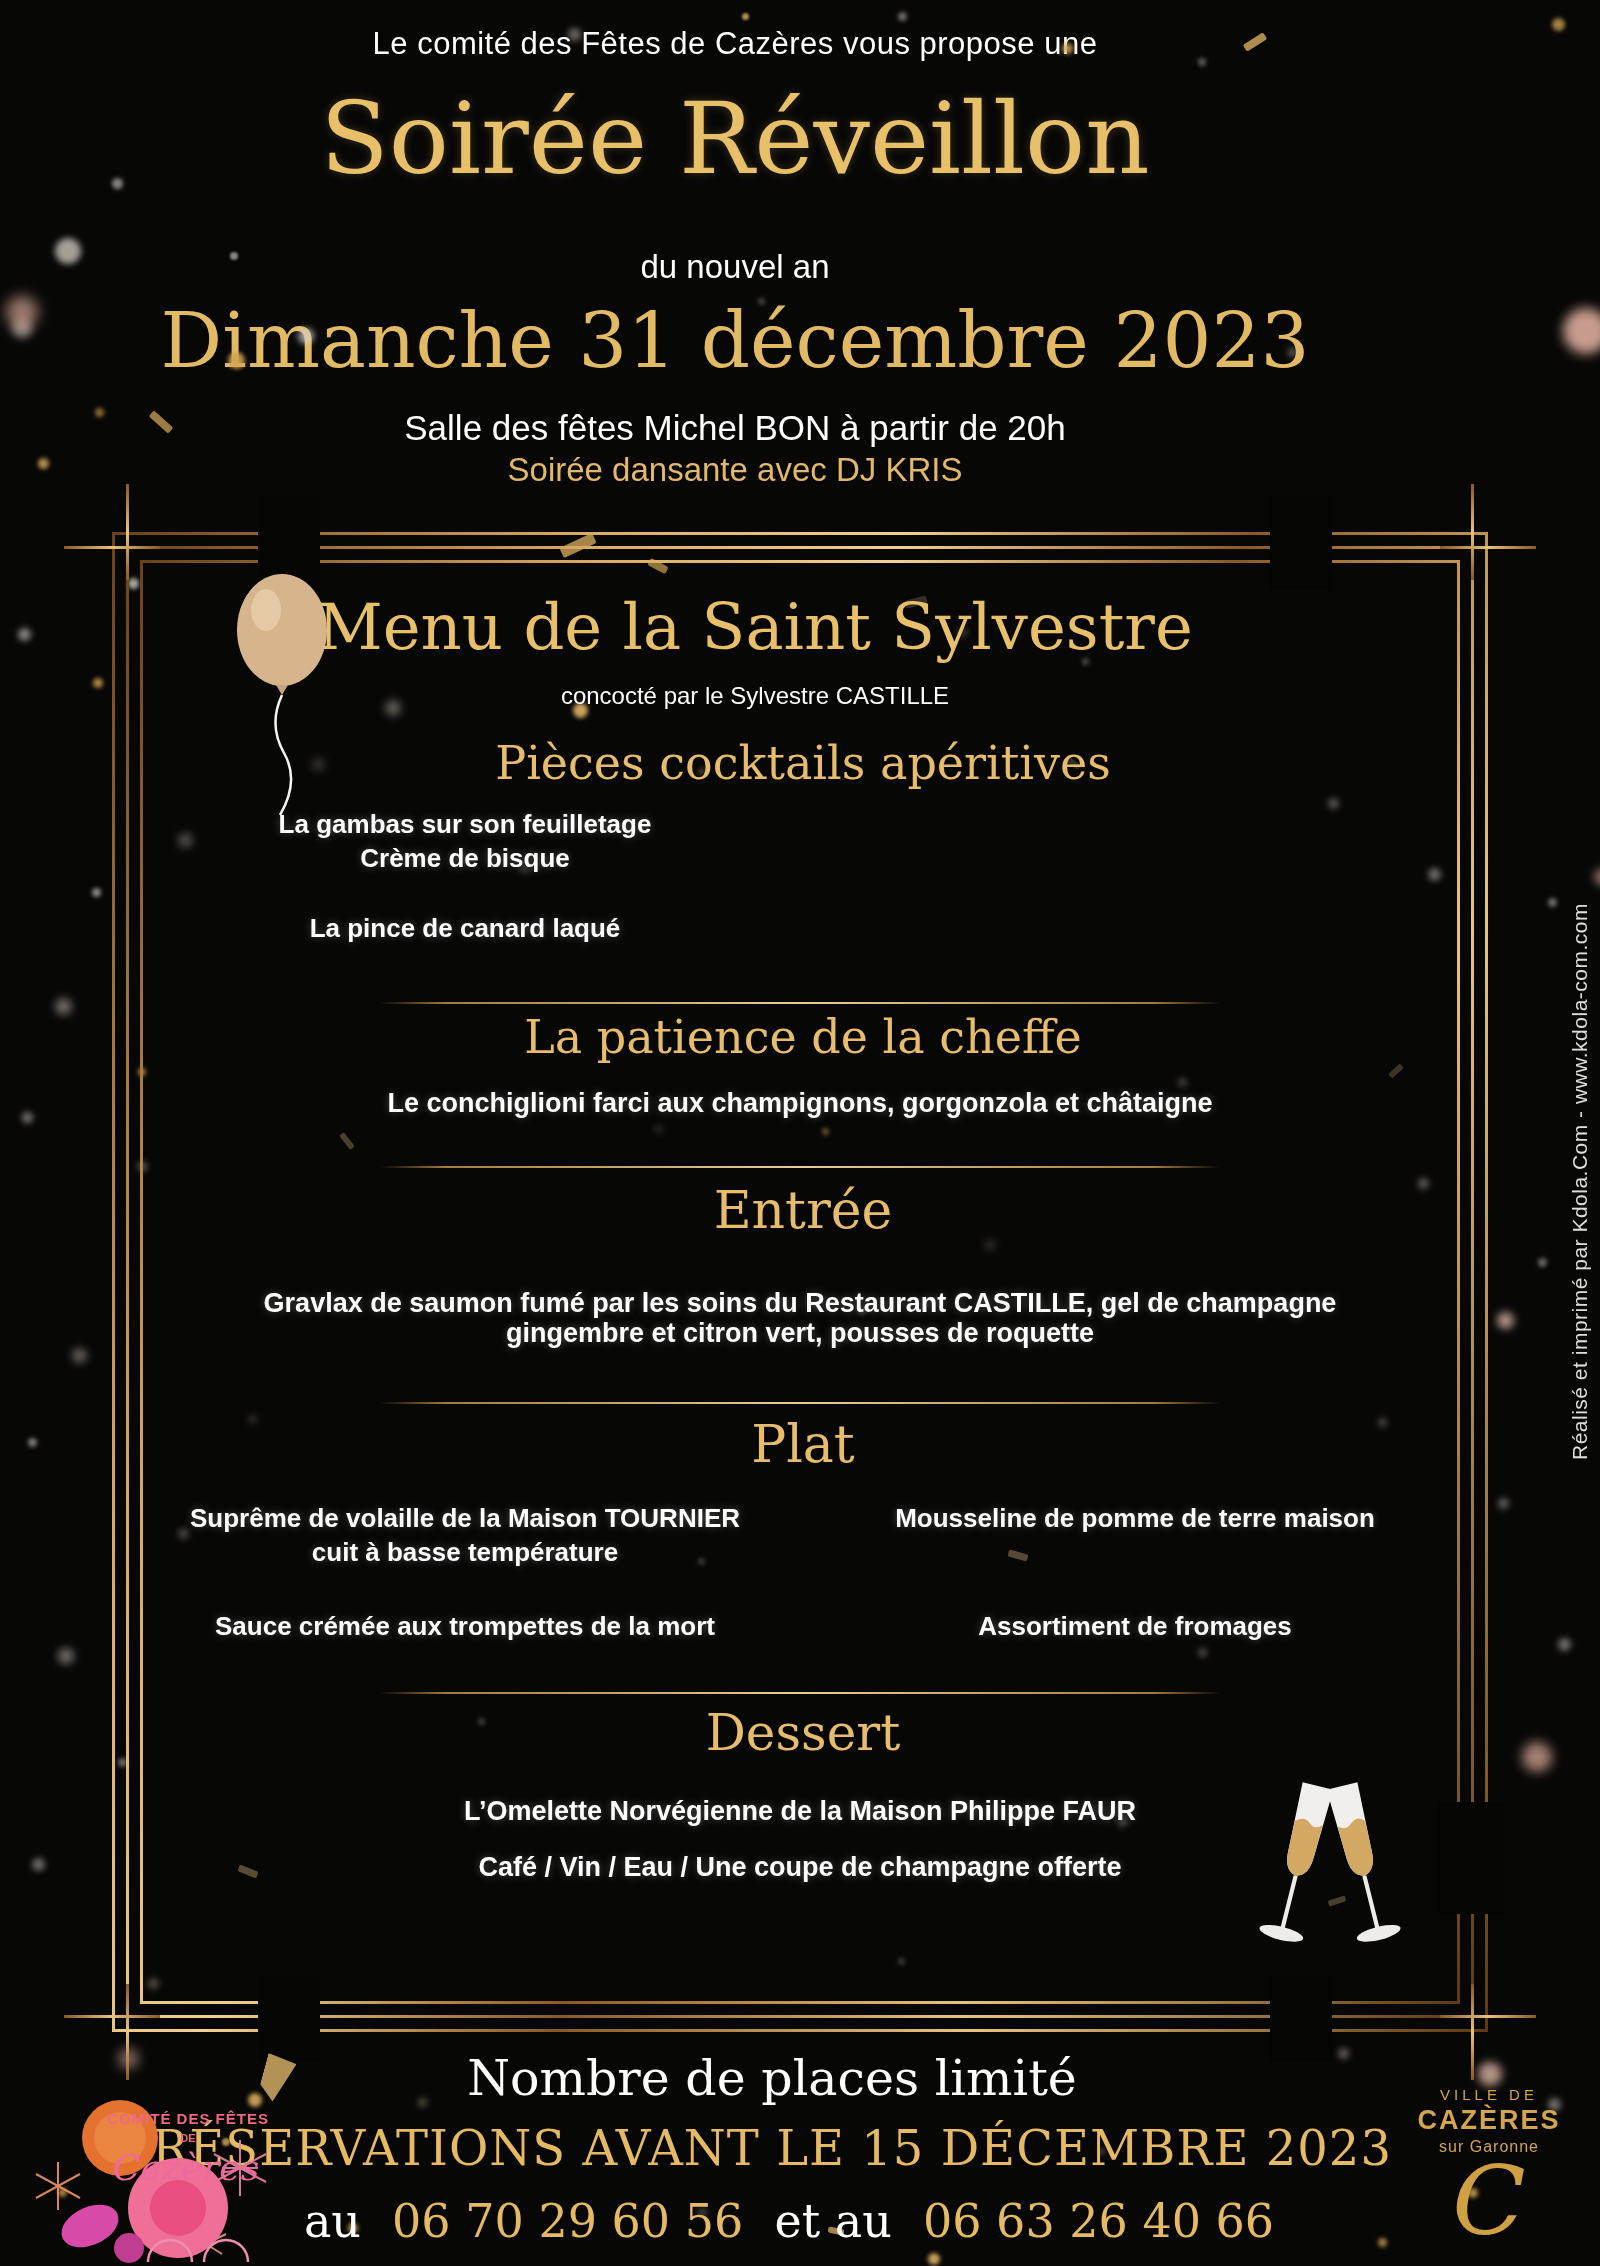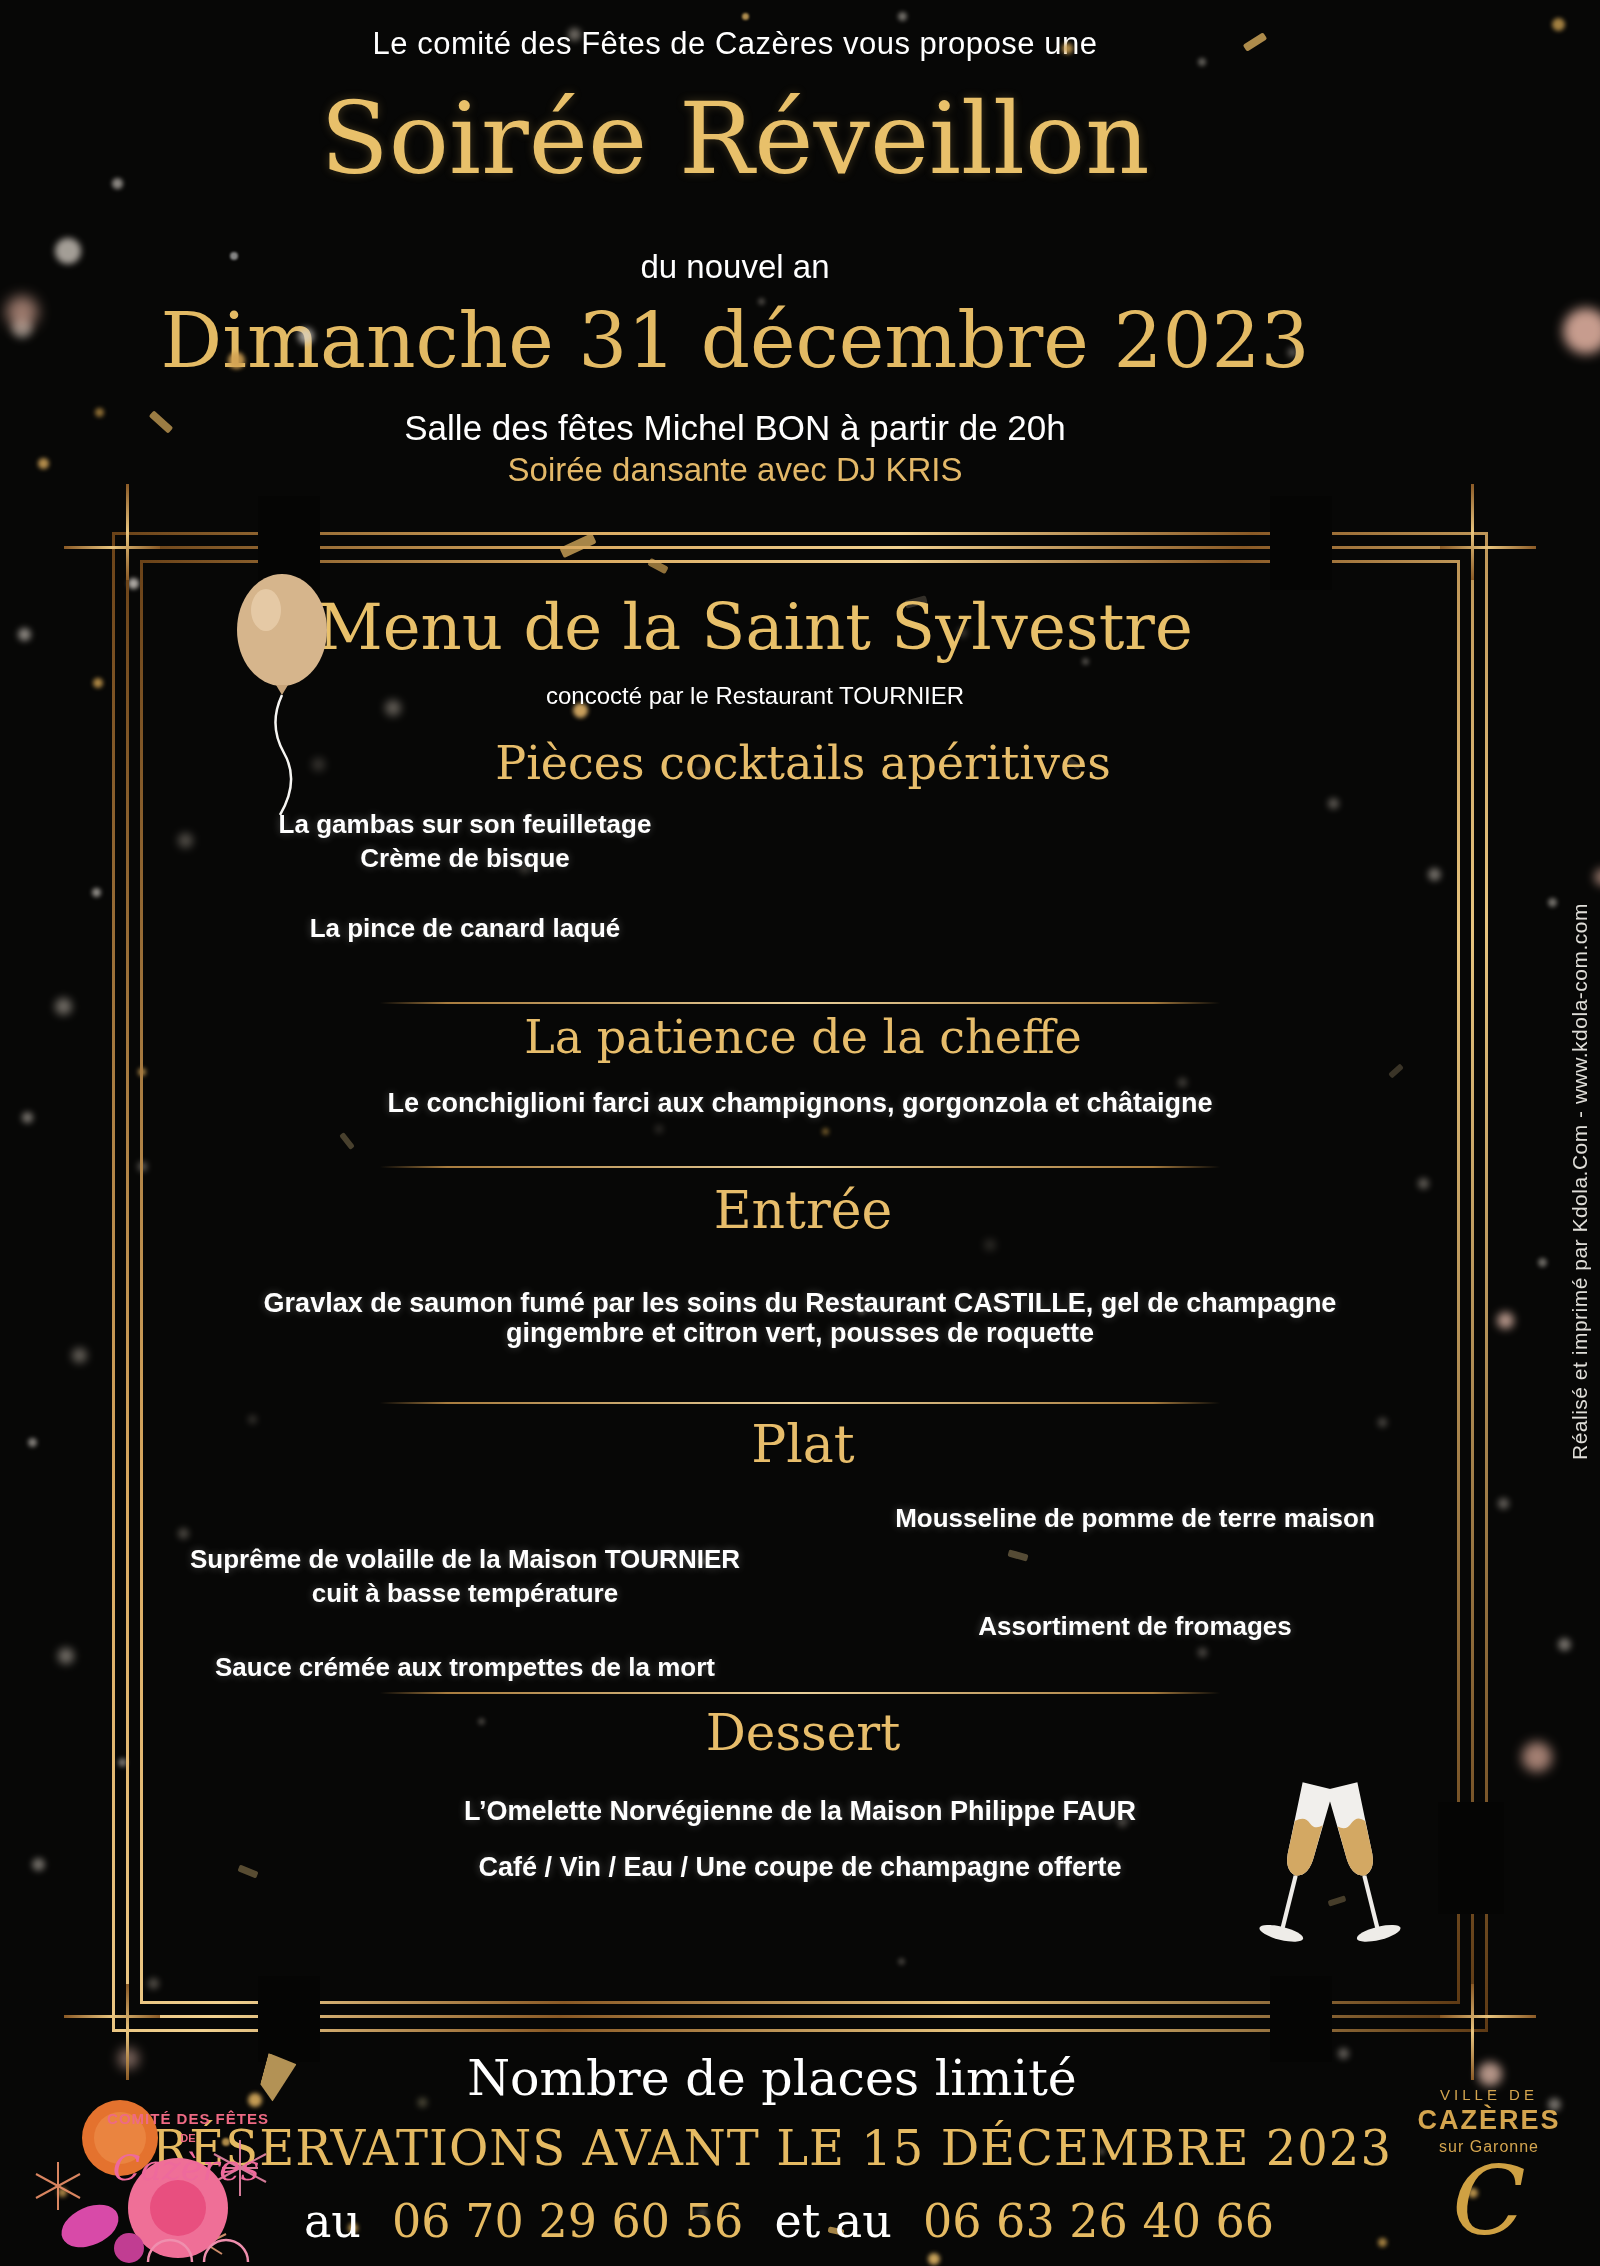--- a/index.html
+++ b/index.html
@@ -200,21 +200,21 @@
   <div class="abs" style="left:232px;top:568px;z-index:6;">
     <svg width="110" height="250" viewBox="0 0 110 250">
       <ellipse cx="50" cy="62" rx="45" ry="56" fill="#d6b58c"></ellipse>
       <ellipse cx="34" cy="42" rx="15" ry="21" fill="#e7cda9" opacity="0.85"></ellipse>
       <polygon points="44,117 56,117 50,127" fill="#c6a379"></polygon>
       <path d="M50,127 q-14,30 2,58 q16,28 -4,62" stroke="#f6f5f2" stroke-width="2.5" fill="none"></path>
     </svg>
   </div>
 
   <div id="menu-title" class="abs ctr serif z4">Menu de la Saint Sylvestre</div>
-  <div id="menu-sub" class="abs ctr white sans z4">concocté par le Restaurant TOURNIER</div>
+  <div id="menu-sub" class="abs ctr white sans z4">concocté par le Sylvestre CASTILLE</div>
 
   <div id="h-aperitifs" class="abs ctr serif sec-h z4">Pièces cocktails apéritives</div>
   <div class="cols" style="top:808px;">
     <div class="col">
       <div class="item">
         <div class="iline">La gambas sur son feuilletage</div>
         <div class="iline">Crème de bisque</div>
       </div>
       <div class="item">
         <div class="iline">La pince de canard laqué</div>
@@ -228,21 +228,21 @@
 
   <div class="divider" style="top:1166px;"></div>
   <div id="h-entree" class="abs ctr serif sec-h z4">Entrée</div>
   <div class="abs ctr bigline" style="top:1272px;margin-top:16px;">Gravlax de saumon fumé par les soins du Restaurant CASTILLE, gel de champagne</div>
   <div class="abs ctr bigline" style="top:1318px;">gingembre et citron vert, pousses de roquette</div>
 
   <div class="divider" style="top:1402px;"></div>
   <div id="h-plat" class="abs ctr serif sec-h z4">Plat</div>
   <div class="cols" style="top:1502px;">
     <div class="col">
-      <div class="item" style="margin-bottom:40px;margin-top:41px;">
+      <div class="item" style="margin-bottom:40px;">
         <div class="iline">Suprême de volaille de la Maison TOURNIER</div>
         <div class="iline">cuit à basse température</div>
       </div>
       <div class="item">
         <div class="iline">Sauce crémée aux trompettes de la mort</div>
       </div>
     </div>
     <div class="col">
       <div class="item" style="margin-bottom:74px;">
         <div class="iline">Mousseline de pomme de terre maison</div>

